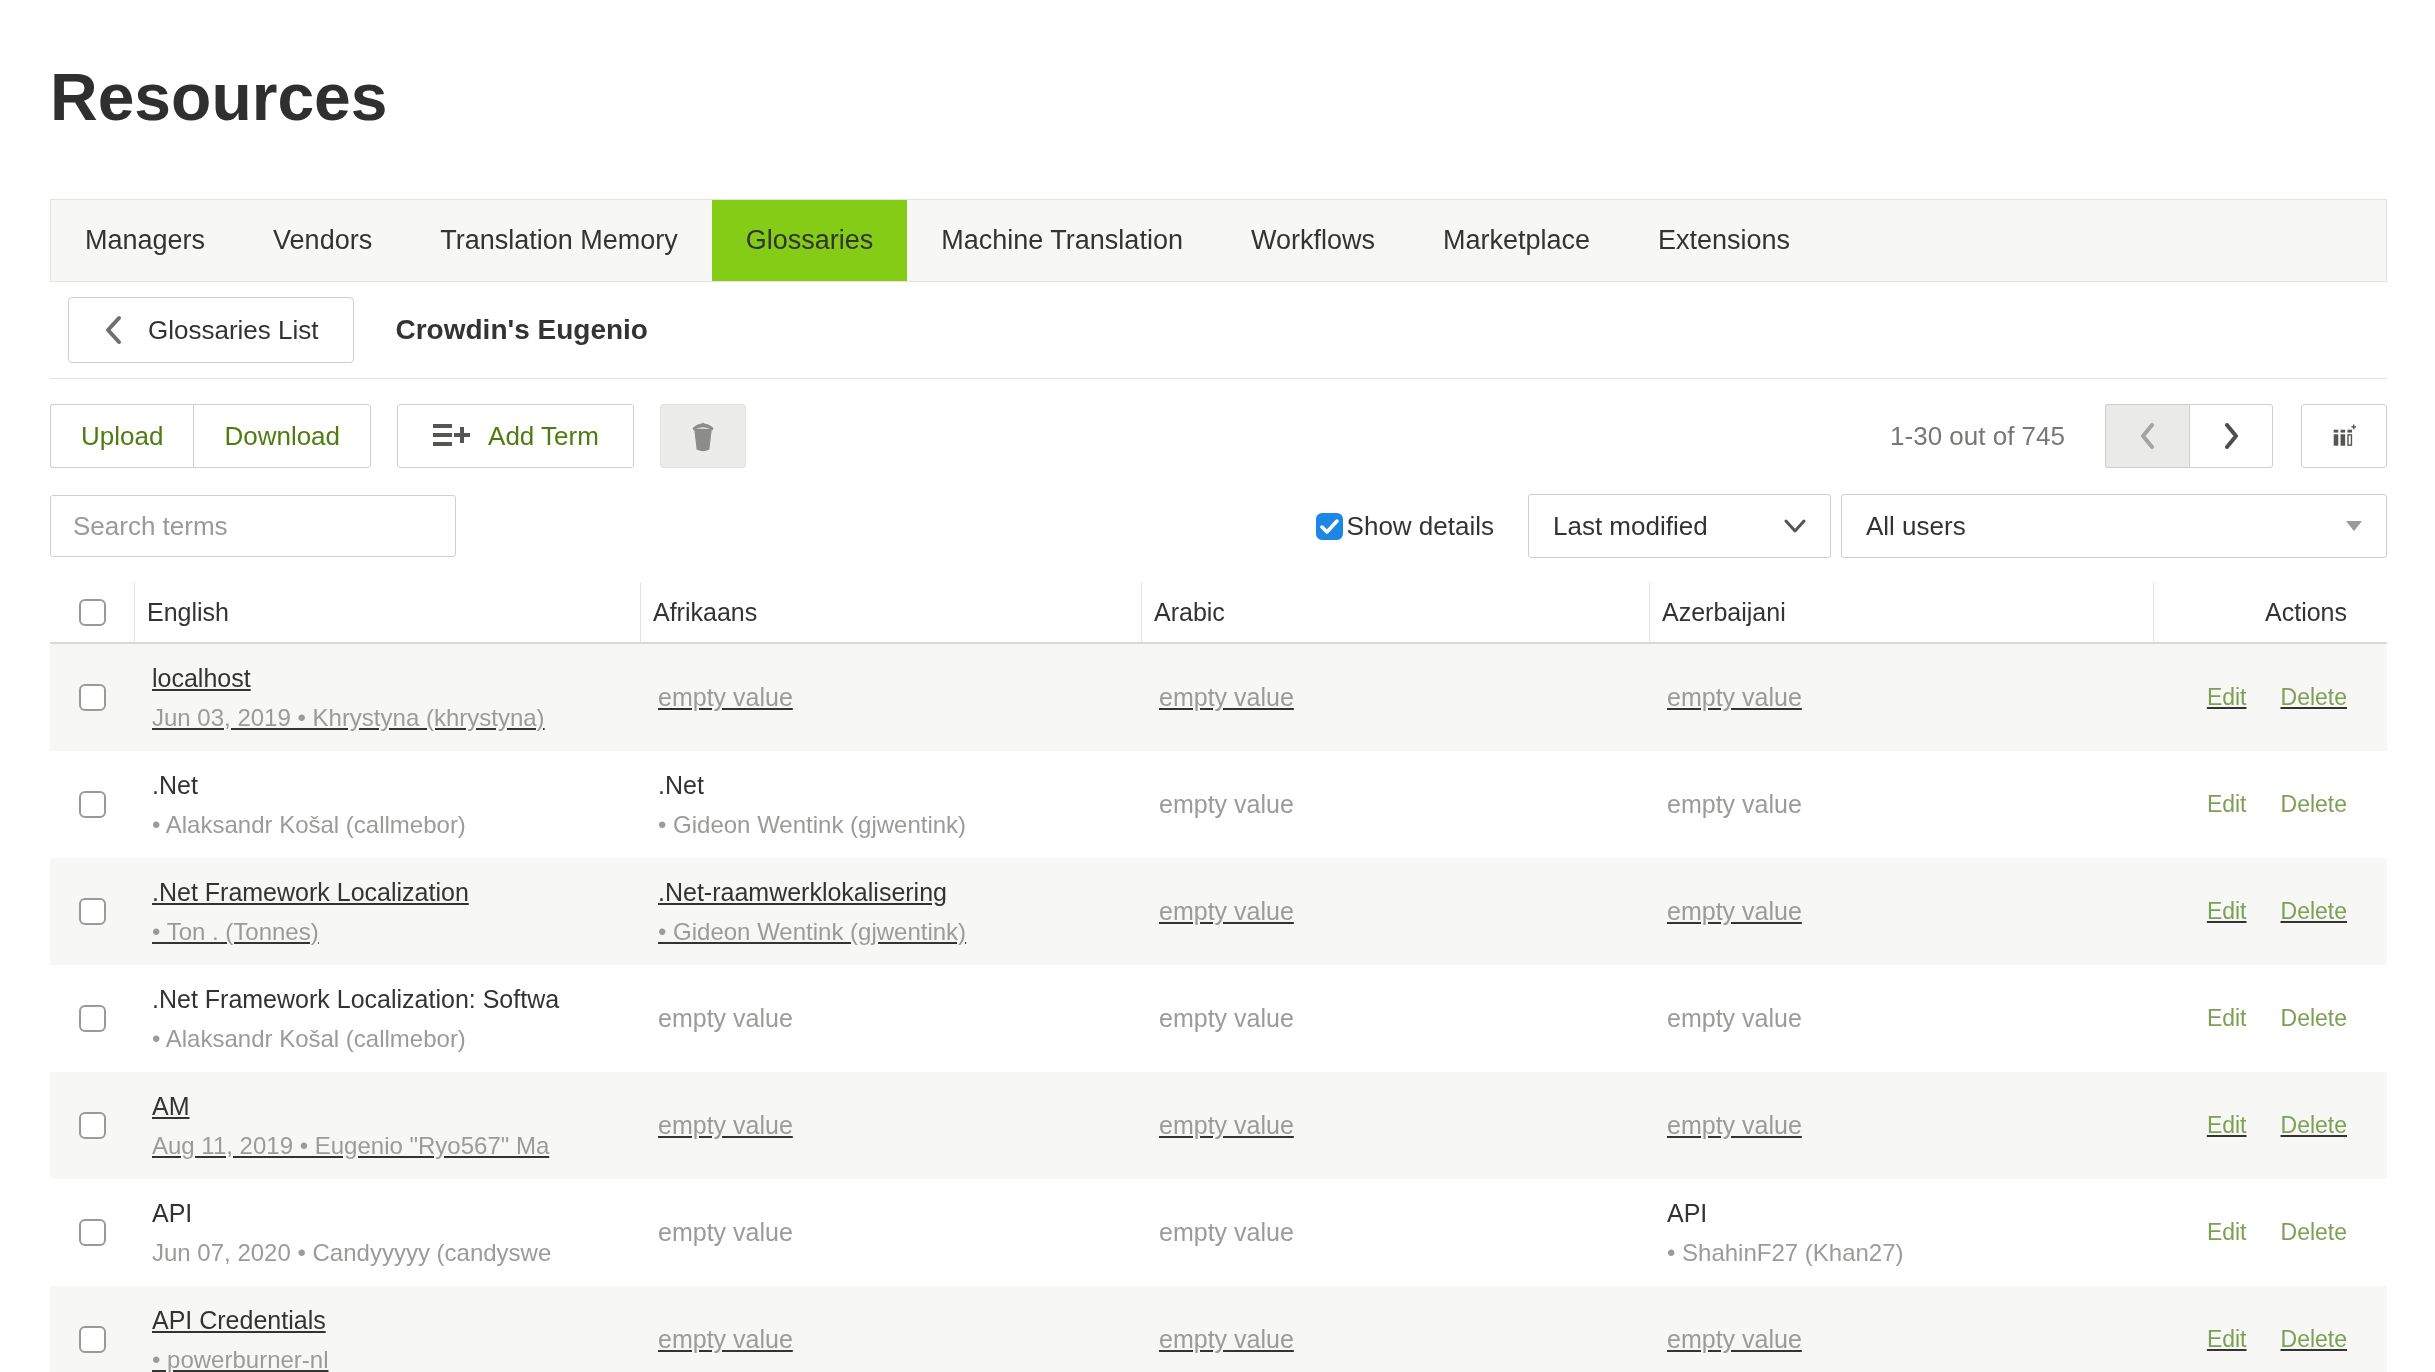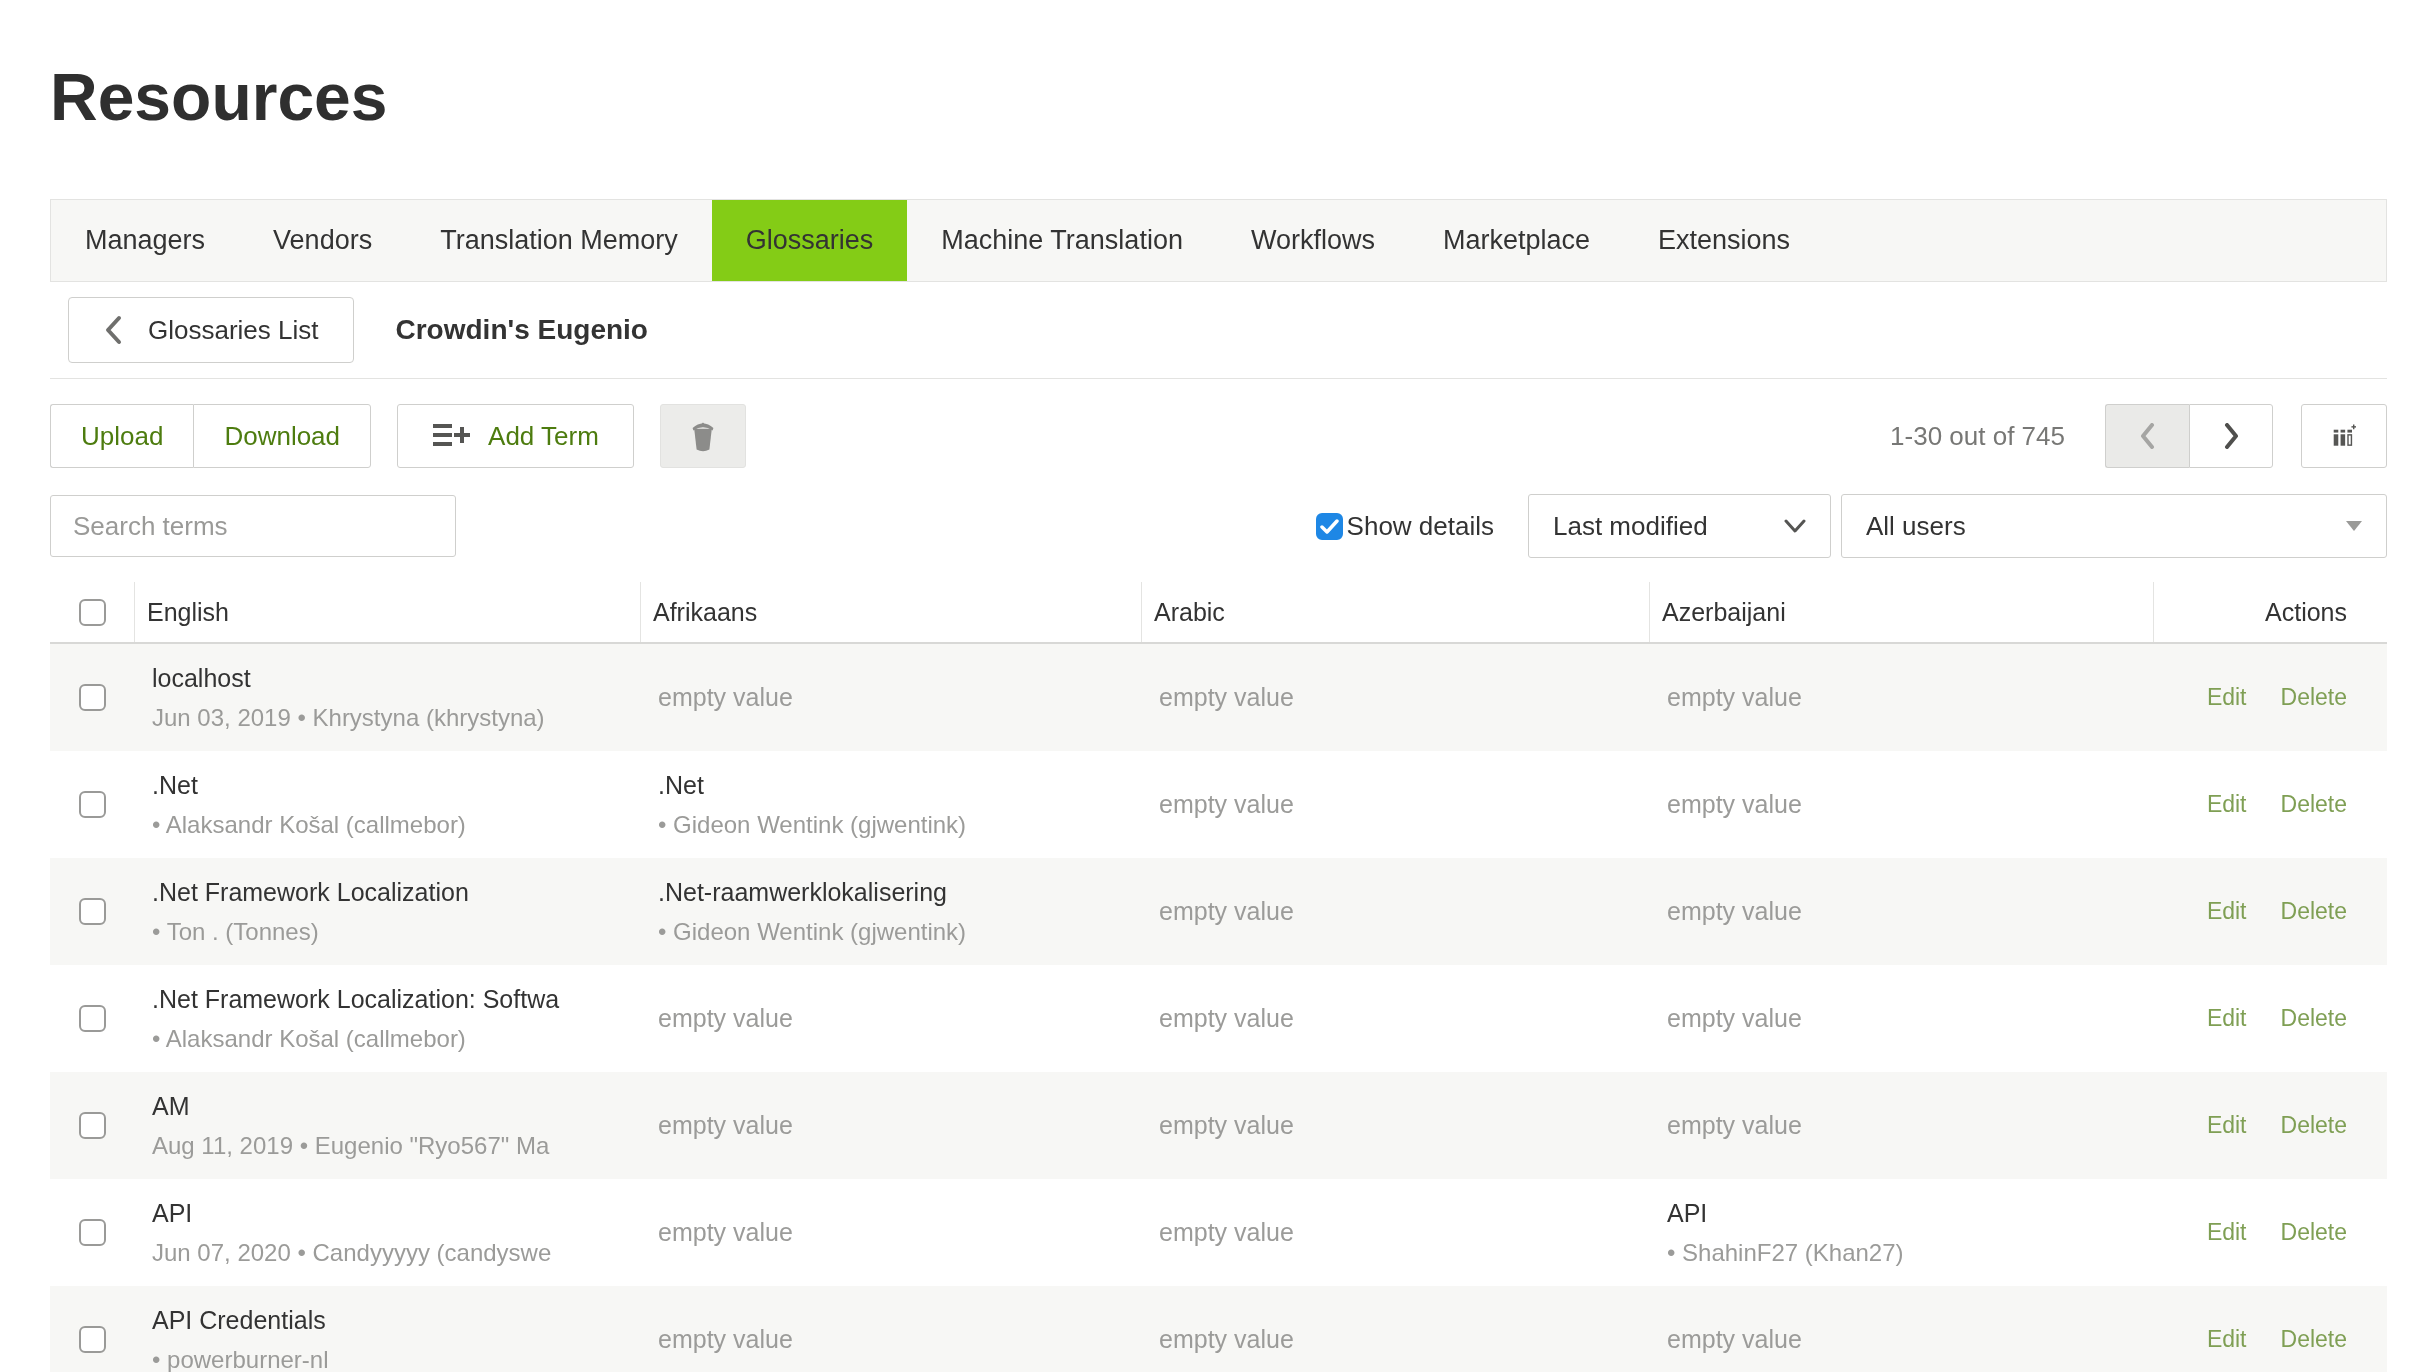--- a/index.html
+++ b/index.html
@@ -165,21 +165,21 @@
   .hcell.c0 { border-left: none; justify-content: center; padding-left: 0; }
   .hcell.ha { justify-content: flex-end; padding-right: 40px; }
   .c0 { width: 84px; }
   .c1 { width: 506px; }
   .c2 { width: 501px; }
   .c3 { width: 508px; }
   .c4 { width: 504px; }
   .c5 { width: 234px; }
 
   .trow { display: flex; height: 107px; background: #fff; }
-  .trow.odd { background: #f7f7f5; }
+  .trow.odd { background: #f7f7f5; text-decoration: underline; }
   .cell { overflow: hidden; }
   .cell.cbc { display: flex; align-items: center; justify-content: center; }
   .cell.lang {
     display: flex;
     flex-direction: column;
     justify-content: center;
     gap: 11px;
     padding: 0 10px 0 18px;
   }
   .term { font-size: 25px; color: #333; white-space: nowrap; overflow: hidden; }

